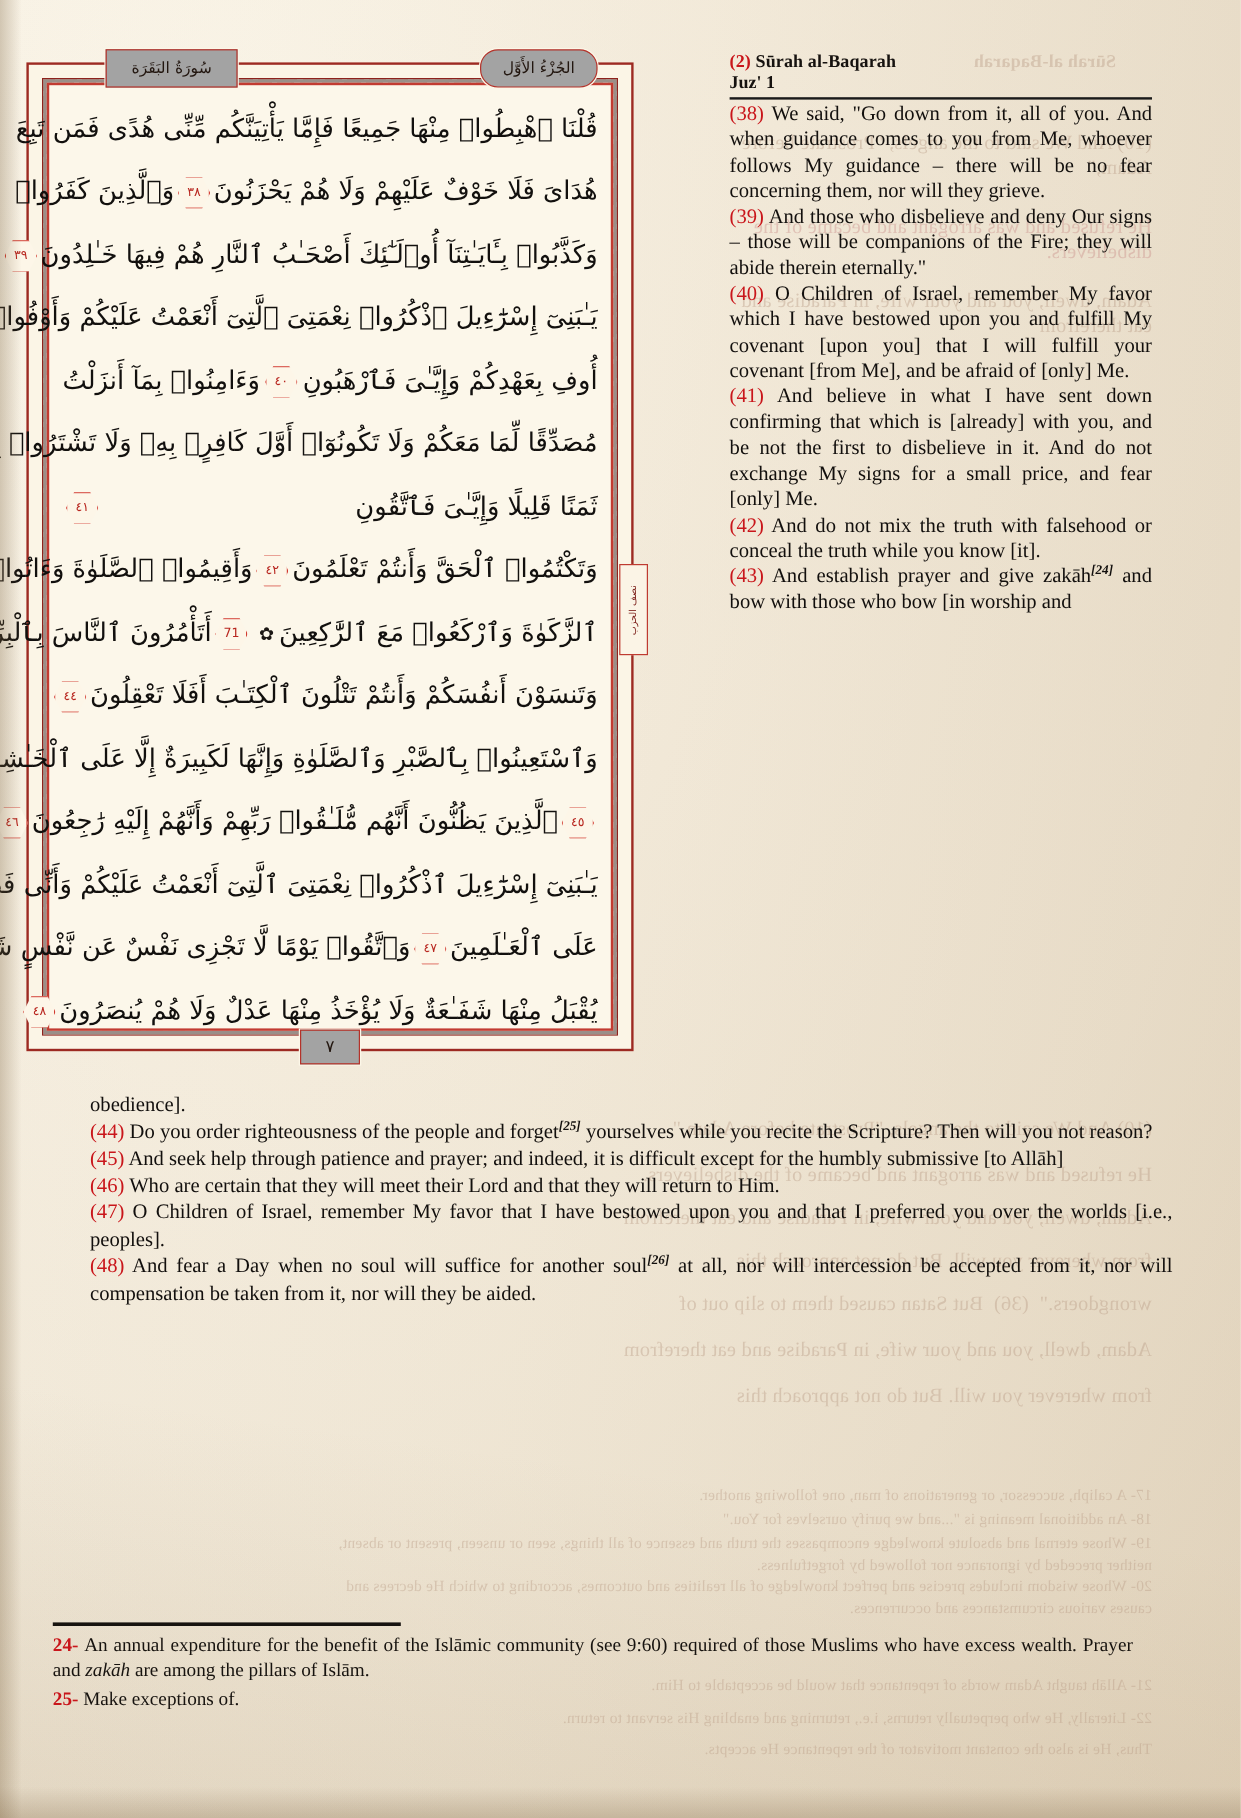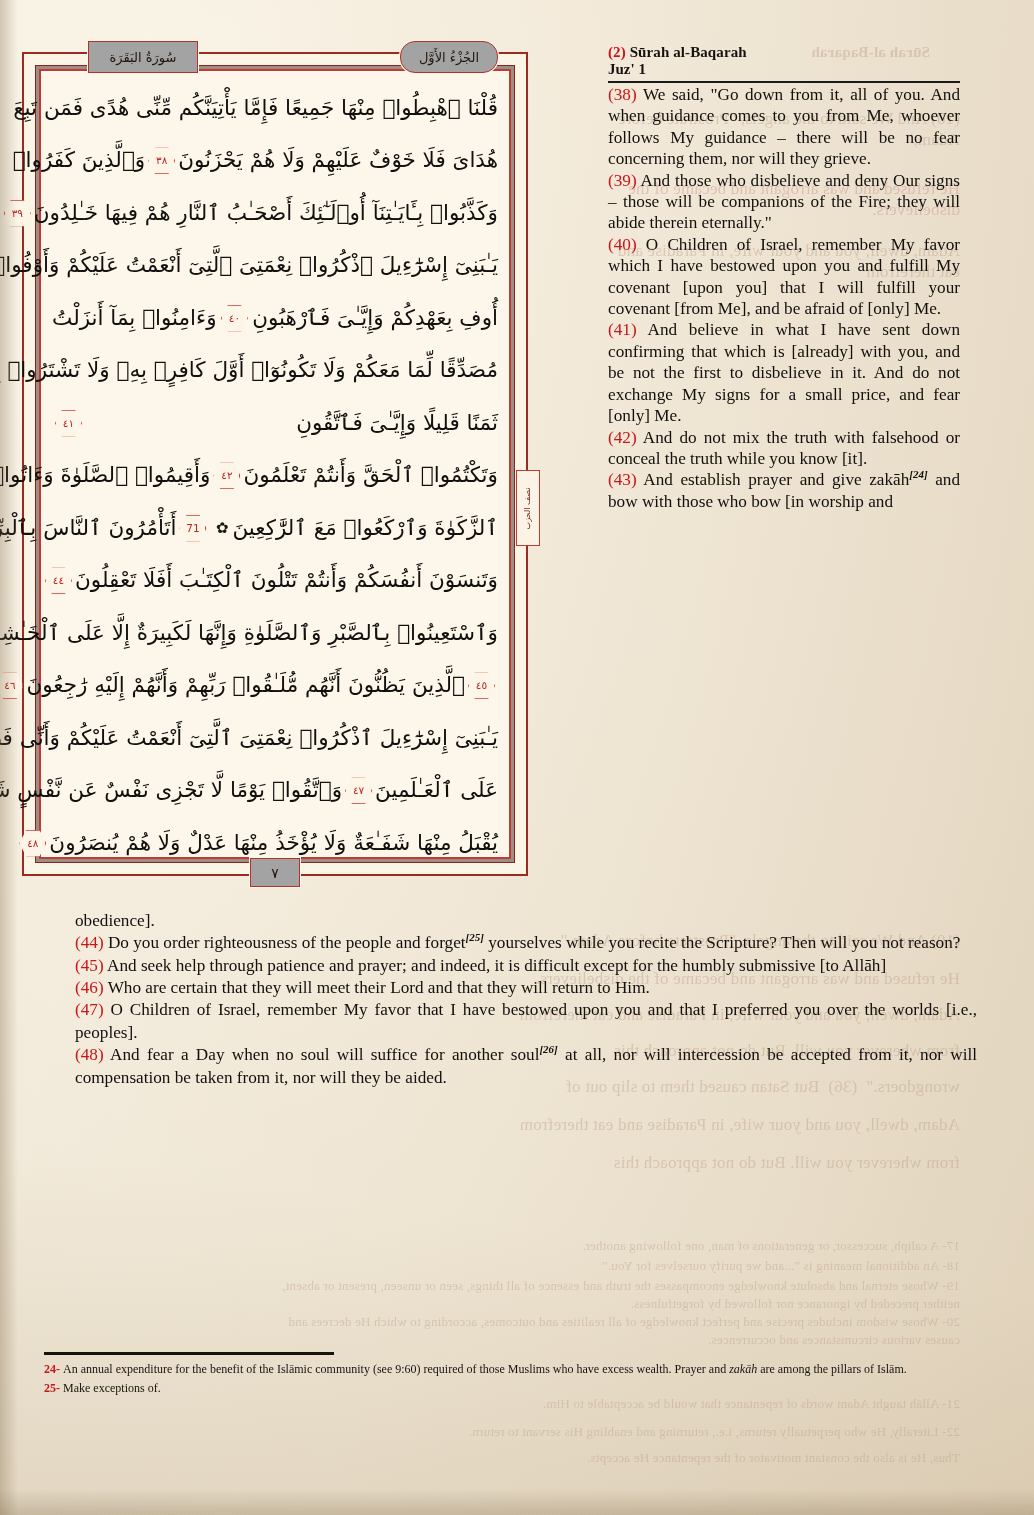--- a/index.html
+++ b/index.html
@@ -160,21 +160,21 @@
     margin-left:17px;
   }
   #eng-full p{margin:0;}
   
   #fn-rule{
     position:absolute;left:44px;top:1352px;width:290px;height:0;
     border-top:3px solid #17130f;
   }
   #footnotes{
     position:absolute;left:44px;top:1362px;width:900px;
-    font-size:12px;line-height:1.30;color:#17130f;
+    font-size:16px;line-height:1.30;color:#17130f;
   }
   #footnotes p{margin:0 0 3px 0;text-align:justify;}
   .fnum{color:#c9161b;font-weight:bold;}
   .it{font-style:italic;}
   
   #edge-left{
     position:absolute;left:0;top:0;width:18px;height:100%;
     background:linear-gradient(90deg,rgba(120,95,60,.30),rgba(120,95,60,0));
   }
   #edge-bottom{

